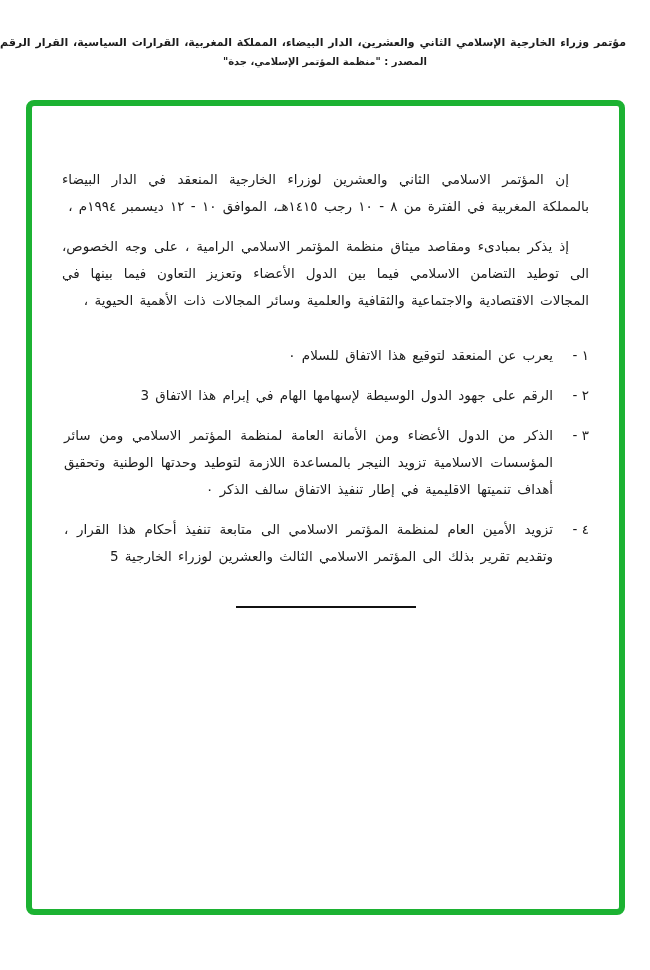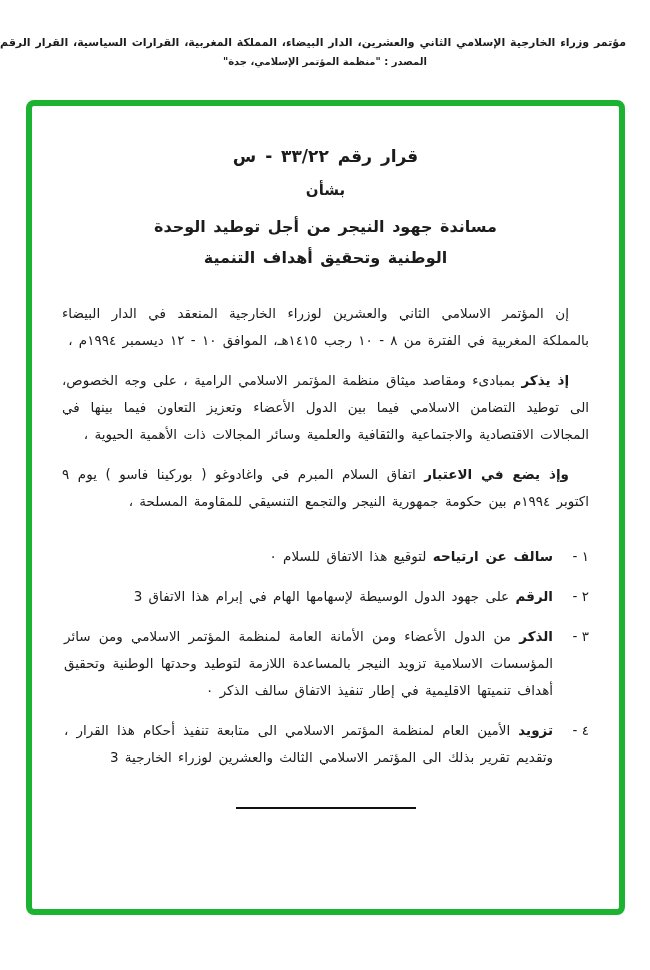--- a/index.html
+++ b/index.html
@@ -26,27 +26,27 @@
     position:absolute;left:26px;top:100px;
     width:599px;height:815px;box-sizing:border-box;
     border:6px solid #1cb232;border-radius:8px;
     padding:40px 30px 0 30px;
     direction:rtl;
   }
   .title-block{text-align:center;}
   .title-num{font-size:17px;font-weight:bold;word-spacing:3px;}
   .title-re{font-size:15px;font-weight:bold;margin-top:15px;}
   .title-subject{font-size:16px;font-weight:bold;line-height:31px;margin-top:12px;word-spacing:2px;}
-  .body-block{margin-top:27px;}
+  .body-block{margin-top:20px;}
   .para{
     font-size:13.5px;line-height:27px;
     text-align:justify;text-indent:20px;
     word-spacing:2px;margin:0 0 13px 0;
   }
-  .lead{font-weight:bold;}
+  .lead{font-weight:normal;}
   .items{margin-top:28px;}
   .item{display:flex;margin-bottom:13px;}
   .item-num{
     flex:0 0 36px;font-size:13.5px;line-height:27px;white-space:nowrap;
   }
   .item-text{
     flex:1;font-size:13.5px;line-height:27px;
     text-align:justify;word-spacing:2px;padding-left:2px;
   }
   .end-divider{
@@ -57,49 +57,40 @@
 </head>
 <body>
 
 <div class="top-header">
   <div class="line1">مؤتمر وزراء الخارجية الإسلامي الثاني والعشرين، الدار البيضاء، المملكة المغربية، القرارات السياسية، القرار الرقم ٣٣/٢٢-س</div>
   <div class="line2">المصدر :  "منظمة المؤتمر الإسلامي، جدة"</div>
 </div>
 
 <div class="doc-frame">
 
-  <div class="title-block">
-    <div class="title-num">قرار رقم ٣٣/٢٢ - س</div>
-    <div class="title-re">بشأن</div>
-    <div class="title-subject">
-      <div>مساندة جهود النيجر من أجل توطيد الوحدة</div>
-      <div>الوطنية وتحقيق أهداف التنمية</div>
-    </div>
-  </div>
 
   <div class="body-block">
     <p class="para"><span class="lead"></span> <span>إن المؤتمر الاسلامي الثاني والعشرين لوزراء الخارجية المنعقد في الدار البيضاء بالمملكة المغربية في الفترة من ٨ - ١٠ رجب ١٤١٥هـ، الموافق ١٠ - ١٢ ديسمبر ١٩٩٤م ،</span></p>
     <p class="para"><span class="lead">إذ يذكر</span> <span>بمبادىء ومقاصد ميثاق منظمة المؤتمر الاسلامي الرامية ، على وجه الخصوص، الى توطيد التضامن الاسلامي فيما بين الدول الأعضاء وتعزيز التعاون فيما بينها في المجالات الاقتصادية والاجتماعية والثقافية والعلمية وسائر المجالات ذات الأهمية الحيوية ،</span></p>
-    <p class="para"><span class="lead">وإذ يضع في الاعتبار</span> <span>اتفاق السلام المبرم في واغادوغو ( بوركينا فاسو ) يوم ٩ اكتوبر ١٩٩٤م بين حكومة جمهورية النيجر والتجمع التنسيقي للمقاومة المسلحة ،</span></p>
   </div>
 
   <div class="items">
     <div class="item">
       <div class="item-num">١ -</div>
-      <div class="item-text"><span class="lead">سالف عن ارتياحه</span> <span>لتوقيع هذا الاتفاق للسلام ٠</span></div>
+      <div class="item-text"><span class="lead">يعرب عن المنعقد</span> <span>لتوقيع هذا الاتفاق للسلام ٠</span></div>
     </div>
     <div class="item">
       <div class="item-num">٢ -</div>
       <div class="item-text"><span class="lead">الرقم</span> <span>على جهود الدول الوسيطة لإسهامها الهام في إبرام هذا الاتفاق 3</span></div>
     </div>
     <div class="item">
       <div class="item-num">٣ -</div>
       <div class="item-text"><span class="lead">الذكر</span> <span>من الدول الأعضاء ومن الأمانة العامة لمنظمة المؤتمر الاسلامي ومن سائر المؤسسات الاسلامية تزويد النيجر بالمساعدة اللازمة لتوطيد وحدتها الوطنية وتحقيق أهداف تنميتها الاقليمية في إطار تنفيذ الاتفاق سالف الذكر ٠</span></div>
     </div>
     <div class="item">
       <div class="item-num">٤ -</div>
-      <div class="item-text"><span class="lead">تزويد</span> <span>الأمين العام لمنظمة المؤتمر الاسلامي الى متابعة تنفيذ أحكام هذا القرار ، وتقديم تقرير بذلك الى المؤتمر الاسلامي الثالث والعشرين لوزراء الخارجية 3</span></div>
+      <div class="item-text"><span class="lead">تزويد</span> <span>الأمين العام لمنظمة المؤتمر الاسلامي الى متابعة تنفيذ أحكام هذا القرار ، وتقديم تقرير بذلك الى المؤتمر الاسلامي الثالث والعشرين لوزراء الخارجية 5</span></div>
     </div>
   </div>
 
   <div class="end-divider"></div>
 
 </div>
 
 </body></html>

